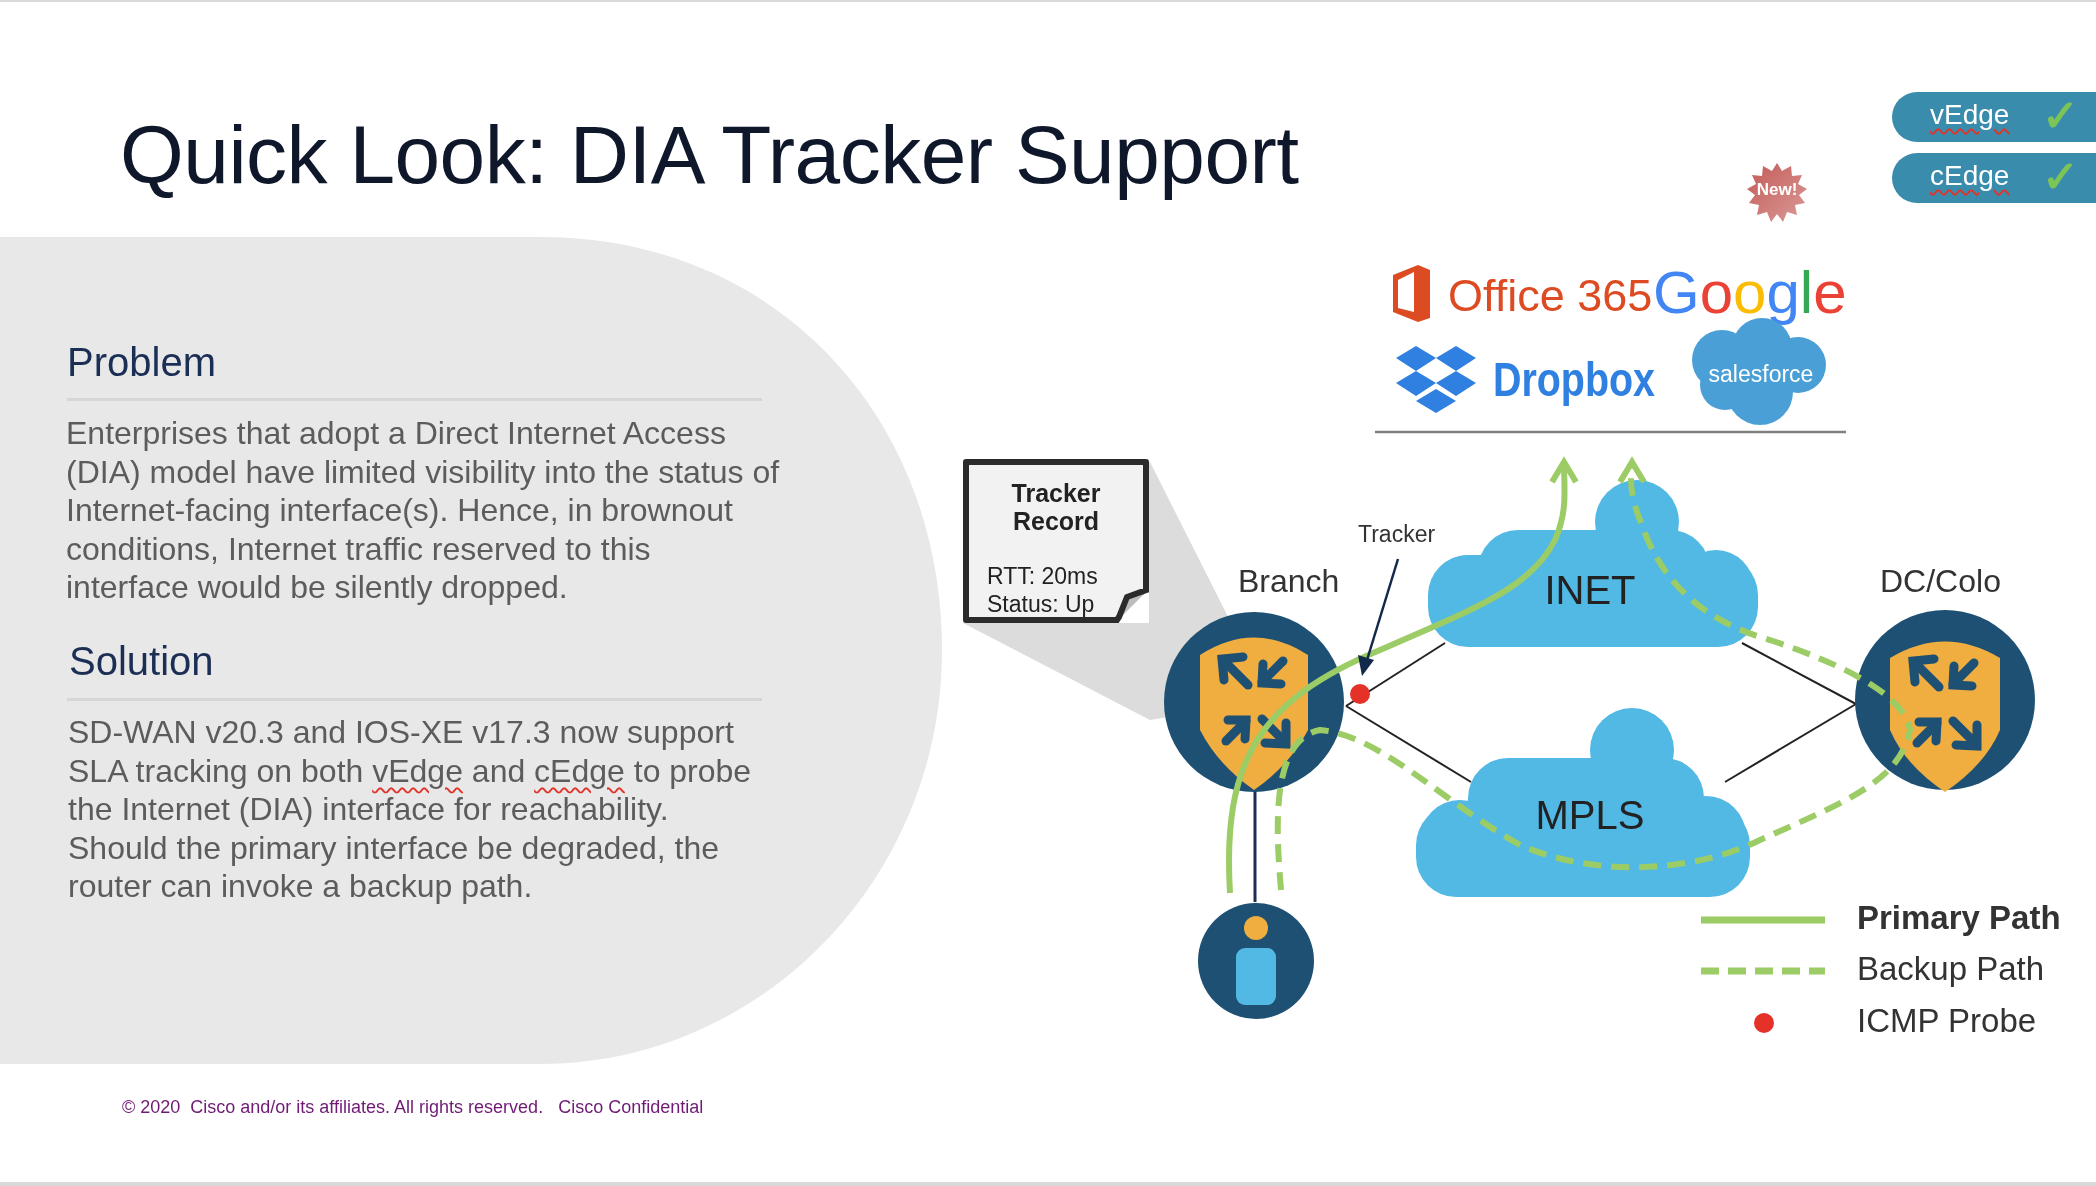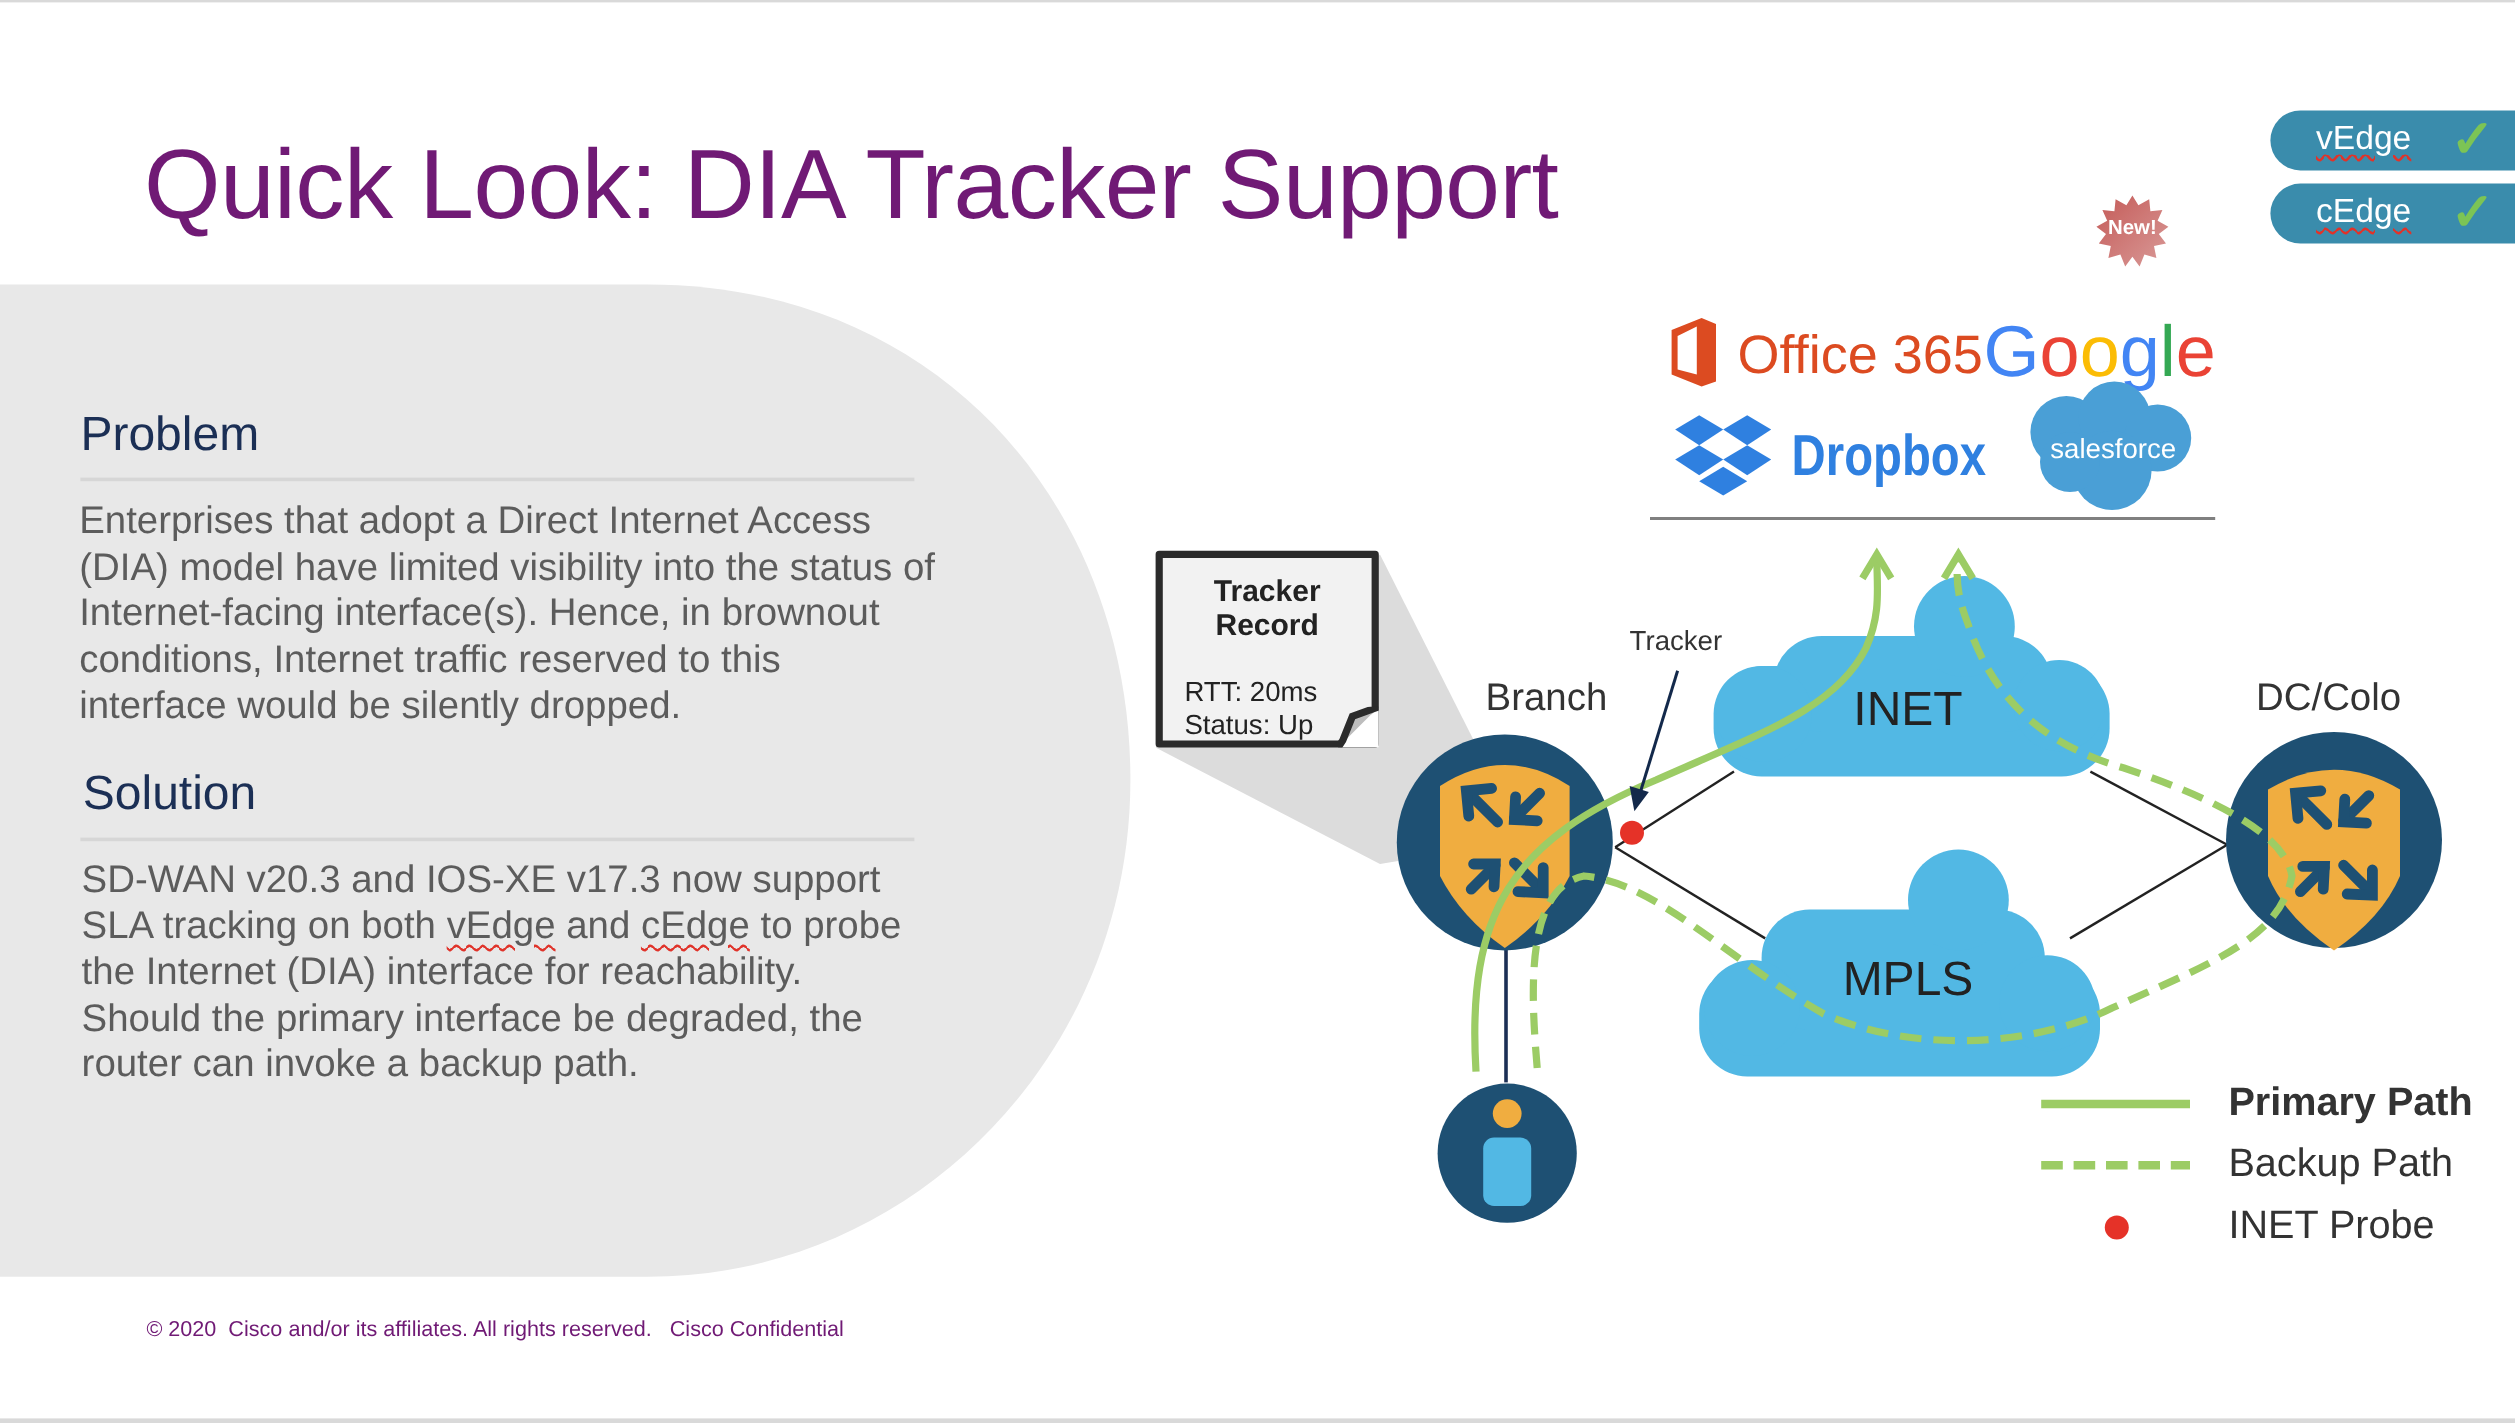--- a/index.html
+++ b/index.html
@@ -1,19 +1,19 @@
 <!DOCTYPE html>
 <html><head>
 <meta charset="utf-8">
 <style>
   html, body { margin:0; padding:0; }
   body { width:2096px; height:1186px; position:relative; overflow:hidden; background:#ffffff; font-family:"Liberation Sans", sans-serif; }
   .topline { position:absolute; left:0; top:0; width:2096px; height:2px; background:#d9d9d9; }
   .bottomline { position:absolute; left:0; top:1182px; width:2096px; height:4px; background:#d9d9d9; }
-  .title { position:absolute; left:120px; top:108px; font-size:82px; color:#701a75; font-weight:normal; letter-spacing:-0.5px; white-space:nowrap; }
+  .title { position:absolute; left:120px; top:108px; font-size:82px; color:#0f172a; font-weight:normal; letter-spacing:-0.5px; white-space:nowrap; }
   svg.bg { position:absolute; left:0; top:0; }
   .section-h { position:absolute; font-size:40px; color:#1b2f55; }
   .rule { position:absolute; height:3px; background:#d6d6d6; }
   .body-text { position:absolute; font-size:32px; line-height:38.5px; color:#5c5c5c; width:760px; }
   .squig { text-decoration: underline wavy #e0332a; text-underline-offset:5px; text-decoration-thickness:1.5px; }
   .footer { position:absolute; left:122px; top:1097px; font-size:18px; color:#701a75; white-space:pre; }
   .badge { position:absolute; left:1892px; width:220px; height:50px; background:#3a8cac; border-radius:25px 0 0 25px; }
   .badge .lbl { position:absolute; left:38px; top:7px; font-size:28px; color:#ffffff; text-decoration: underline wavy #e0332a; text-underline-offset:4px; text-decoration-thickness:1.5px; }
   .badge .chk { position:absolute; left:150px; top:-2px; font-size:44px; color:#7cc455; font-weight:bold; }
   .newstar { position:absolute; left:1746px; top:162px; width:62px; height:62px; }
@@ -200,16 +200,16 @@
     <polyline points="34,0 12,8 4,28 0,34" stroke="#2b2b2b" stroke-width="6" fill="#bdbdbd"></polyline>
   </svg>
 </div>
 
 <div class="lbl-diag" style="left:1238px; top:563px;">Branch</div>
 <div class="lbl-diag" style="left:1880px; top:563px;">DC/Colo</div>
 <div class="lbl-small" style="left:1358px; top:521px;">Tracker</div>
 
 <div class="legend-txt" style="left:1857px; top:899px;font-weight:bold;">Primary Path</div>
 <div class="legend-txt" style="left:1857px; top:950px;">Backup Path</div>
-<div class="legend-txt" style="left:1857px; top:1002px;">INET Probe</div>
+<div class="legend-txt" style="left:1857px; top:1002px;">ICMP Probe</div>
 
 <div class="footer">© 2020  Cisco and/or its affiliates. All rights reserved.   Cisco Confidential</div>
 <div class="bottomline"></div>
 
 </body></html>

